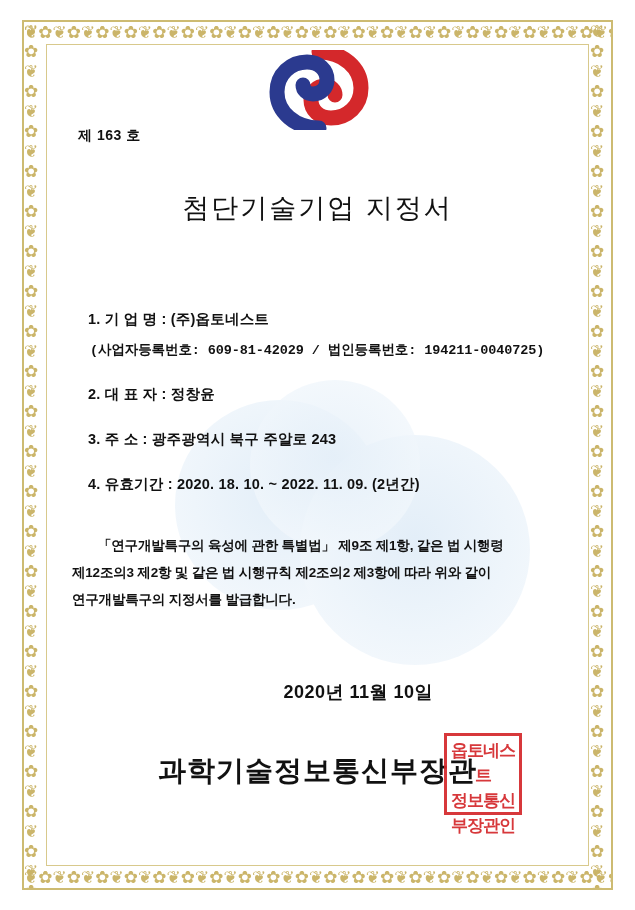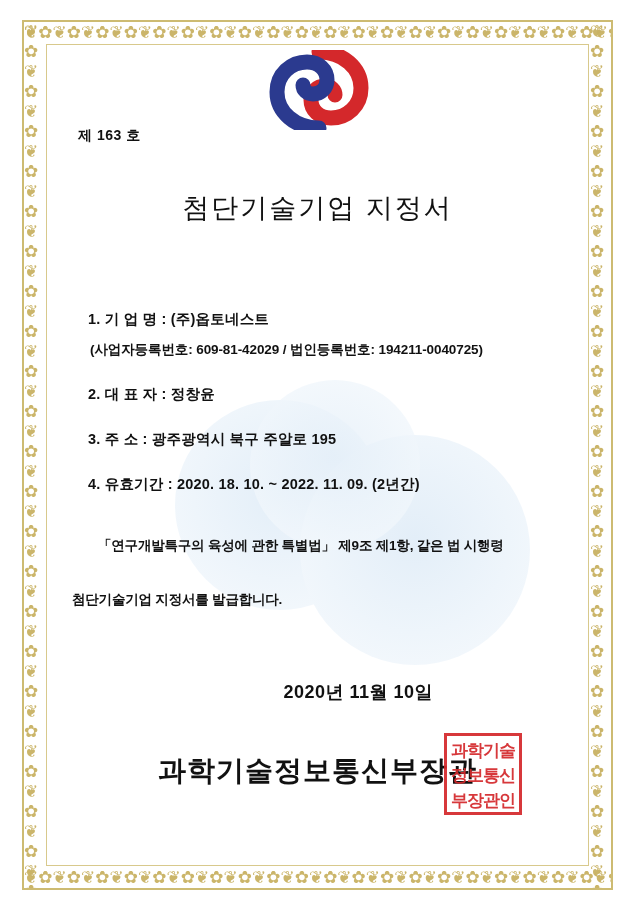--- a/index.html
+++ b/index.html
@@ -157,20 +157,21 @@
     white-space: nowrap;
   }
   .field-sub {
     font-size: 13.5px;
     font-weight: bold;
     letter-spacing: -0.1px;
     margin-top: -14px;
     margin-bottom: 26px;
     margin-left: 2px;
     white-space: nowrap;
+    font-family: Liberation Mono, monospace;
   }
 
   .body-text {
     position: absolute;
     left: 72px;
     top: 532px;
     width: 492px;
     font-size: 13.5px;
     font-weight: bold;
     line-height: 27px;
@@ -253,38 +254,38 @@
         <span>1. 기 업 명 :</span>
         <span>(주)옵토네스트</span>
       </div>
       <div class="field-sub">(사업자등록번호: 609-81-42029 / 법인등록번호: 194211-0040725)</div>
       <div class="field-row">
         <span>2. 대 표 자 :</span>
         <span>정창윤</span>
       </div>
       <div class="field-row">
         <span>3. 주     소 :</span>
-        <span>광주광역시 북구 주알로 195</span>
+        <span>광주광역시 북구 주알로 243</span>
       </div>
       <div class="field-row">
         <span>4. 유효기간 :</span>
         <span>2020. 18. 10. ~  2022. 11. 09. (2년간)</span>
       </div>
     </div>
 
     <div class="body-text">
       <span class="indent"></span><span>「연구개발특구의 육성에 관한 특별법」 제9조 제1항, 같은 법 시행령</span><br>
-      <br>
-      <span>첨단기술기업 지정서를 발급합니다.</span>
+      <span>제12조의3 제2항 및 같은 법 시행규칙 제2조의2 제3항에 따라 위와 같이</span><br>
+      <span>연구개발특구의 지정서를 발급합니다.</span>
     </div>
 
     <div class="date-line">2020년 11월 10일</div>
 
     <div class="signer">과학기술정보통신부장관</div>
 
     <div class="seal">
-      <span>과학기술</span>
+      <span>옵토네스트</span>
       <span>정보통신</span>
       <span>부장관인</span>
     </div>
 
   </div>
 </div>
 
 </body></html>

